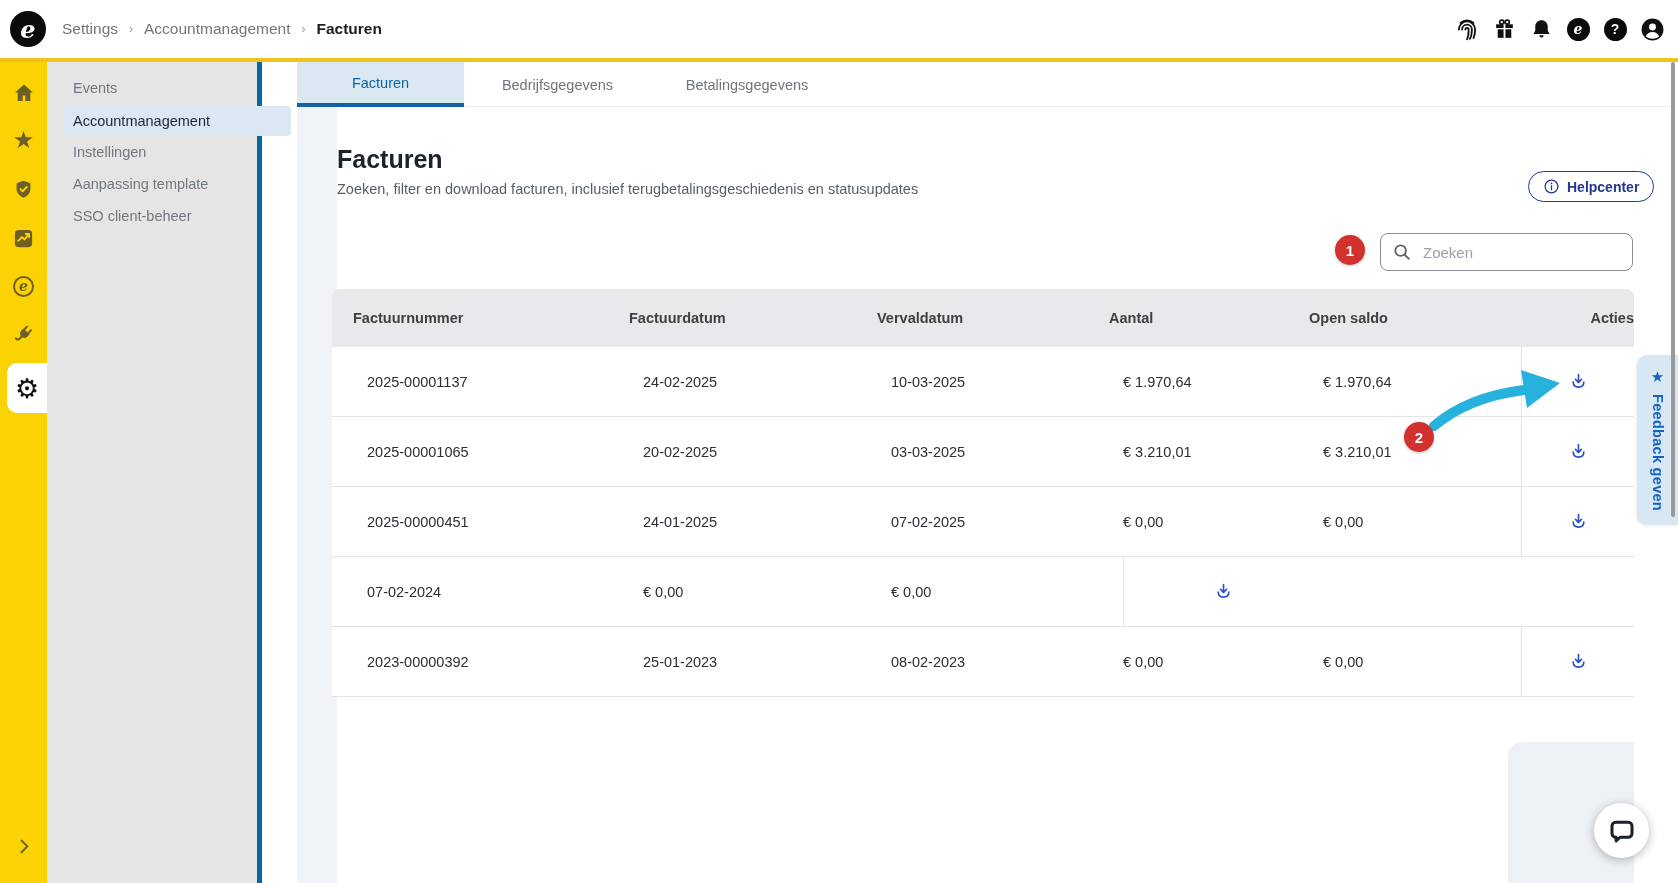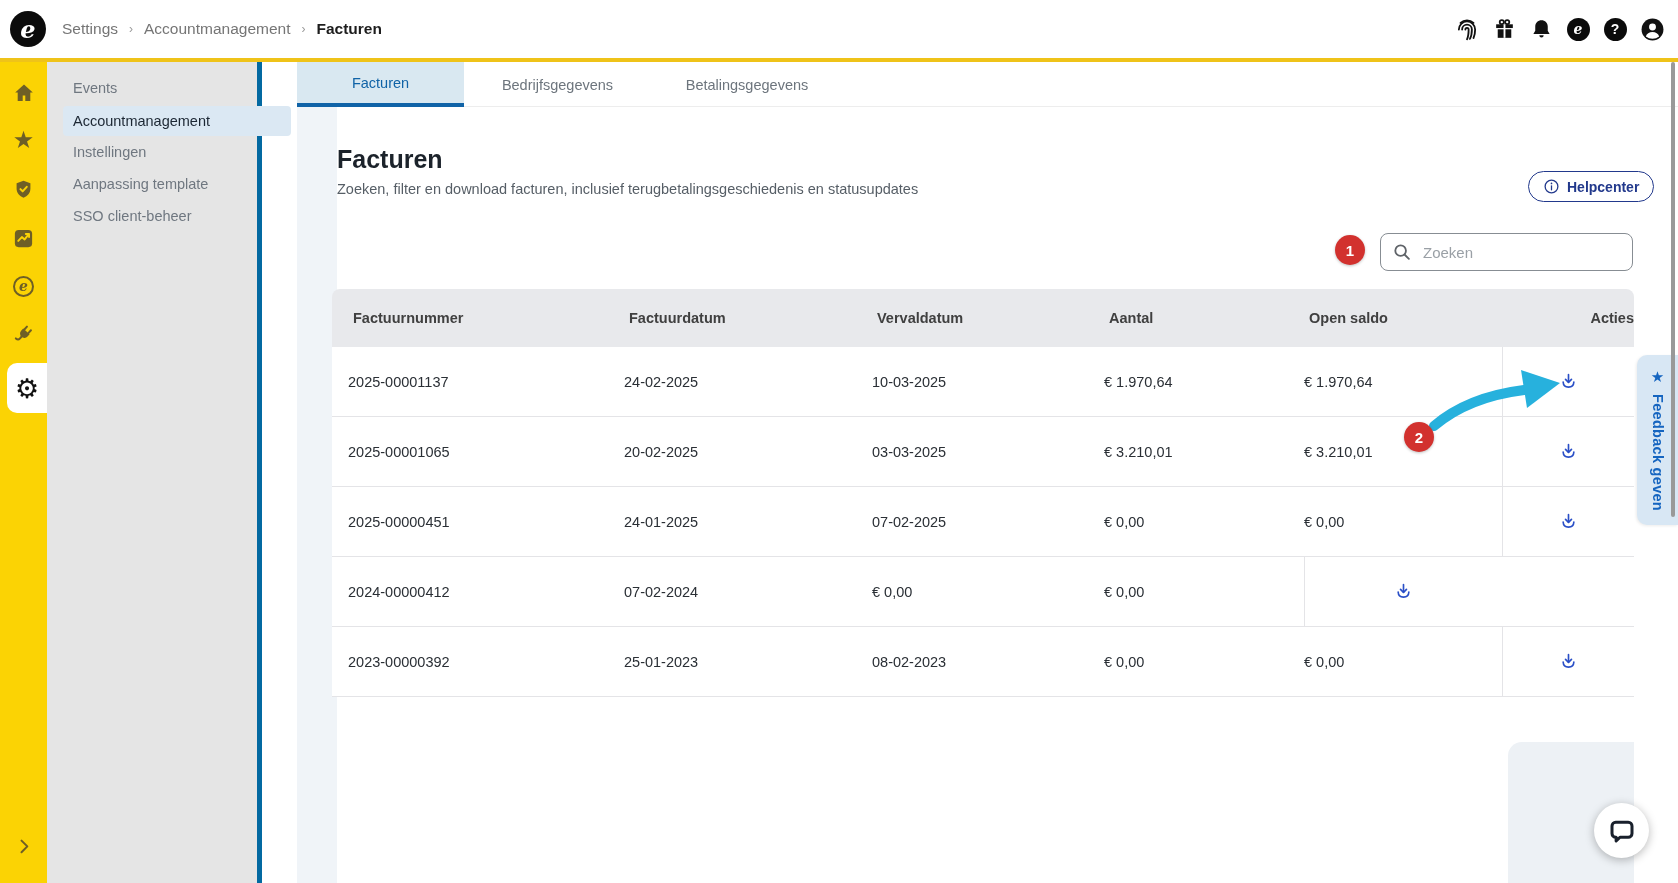--- a/index.html
+++ b/index.html
@@ -59,21 +59,21 @@
   .search-box input{border:none;outline:none;flex:1;font-size:15px;color:#333;font-family:"Liberation Sans",sans-serif;background:transparent;}
   .search-box input::placeholder{color:#9aa0a6;}
 
   
   .card{position:absolute;left:332px;top:289px;width:1302px;}
   .thead{height:58px;background:var(--headerBg);border-radius:8px 8px 0 0;display:grid;
          grid-template-columns:276px 248px 232px 200px 198px 1fr;align-items:center;padding-left:21px;
          font-size:14.5px;font-weight:700;color:#404040;}
   .thead .col-actions{text-align:right;}
   .trow{height:70px;display:grid;grid-template-columns:276px 248px 232px 200px 198px 1fr;align-items:stretch;
-        padding-left:16px;border-bottom:1px solid var(--divider);font-size:14.5px;color:#2a2f35;background:#fff;}
+        padding-left:35px;border-bottom:1px solid var(--divider);font-size:14.5px;color:#2a2f35;background:#fff;}
   .trow [data-cell]{display:flex;align-items:center;}
   .action-cell{border-left:1px solid var(--divider);display:flex;align-items:center;justify-content:center;}
   .dl-btn{background:none;border:none;cursor:pointer;padding:4px;display:flex;}
 
   
   .anno-badge{position:absolute;width:30px;height:30px;border-radius:50%;background:var(--badgeRed);color:#fff;
               display:flex;align-items:center;justify-content:center;font-size:15px;font-weight:700;z-index:40;box-shadow:0 1px 3px rgba(0,0,0,.25);}
   .badge1{left:1335px;top:235px;}
   .badge2{left:1404px;top:422px;}
   .anno-arrow{position:absolute;left:0;top:0;pointer-events:none;z-index:39;}
@@ -299,21 +299,20 @@
               <line x1="12" y1="4.2" x2="12" y2="12.8"></line>
               <polyline points="8.6,9.6 12,13 15.4,9.6"></polyline>
               <path d="M5.9 12.6 c.2 4.3 2.9 5.9 6.1 5.9 s5.9 -1.6 6.1 -5.9"></path>
             </svg>
           </span>
         </button>
       </div>
     </div>
 
     <div class="trow">
-      <div data-cell="">2024-00000412</div>
       <div data-cell="">07-02-2024</div>
       <div data-cell="">€ 0,00</div>
       <div data-cell="">€ 0,00</div>
       <div class="action-cell">
         <button class="dl-btn">
           <span style="display:flex;">
             <svg width="21" height="21" viewBox="0 0 24 24" fill="none" stroke="#2A4FC7" stroke-width="1.9" stroke-linecap="round" stroke-linejoin="round">
               <line x1="12" y1="4.2" x2="12" y2="12.8"></line>
               <polyline points="8.6,9.6 12,13 15.4,9.6"></polyline>
               <path d="M5.9 12.6 c.2 4.3 2.9 5.9 6.1 5.9 s5.9 -1.6 6.1 -5.9"></path>

